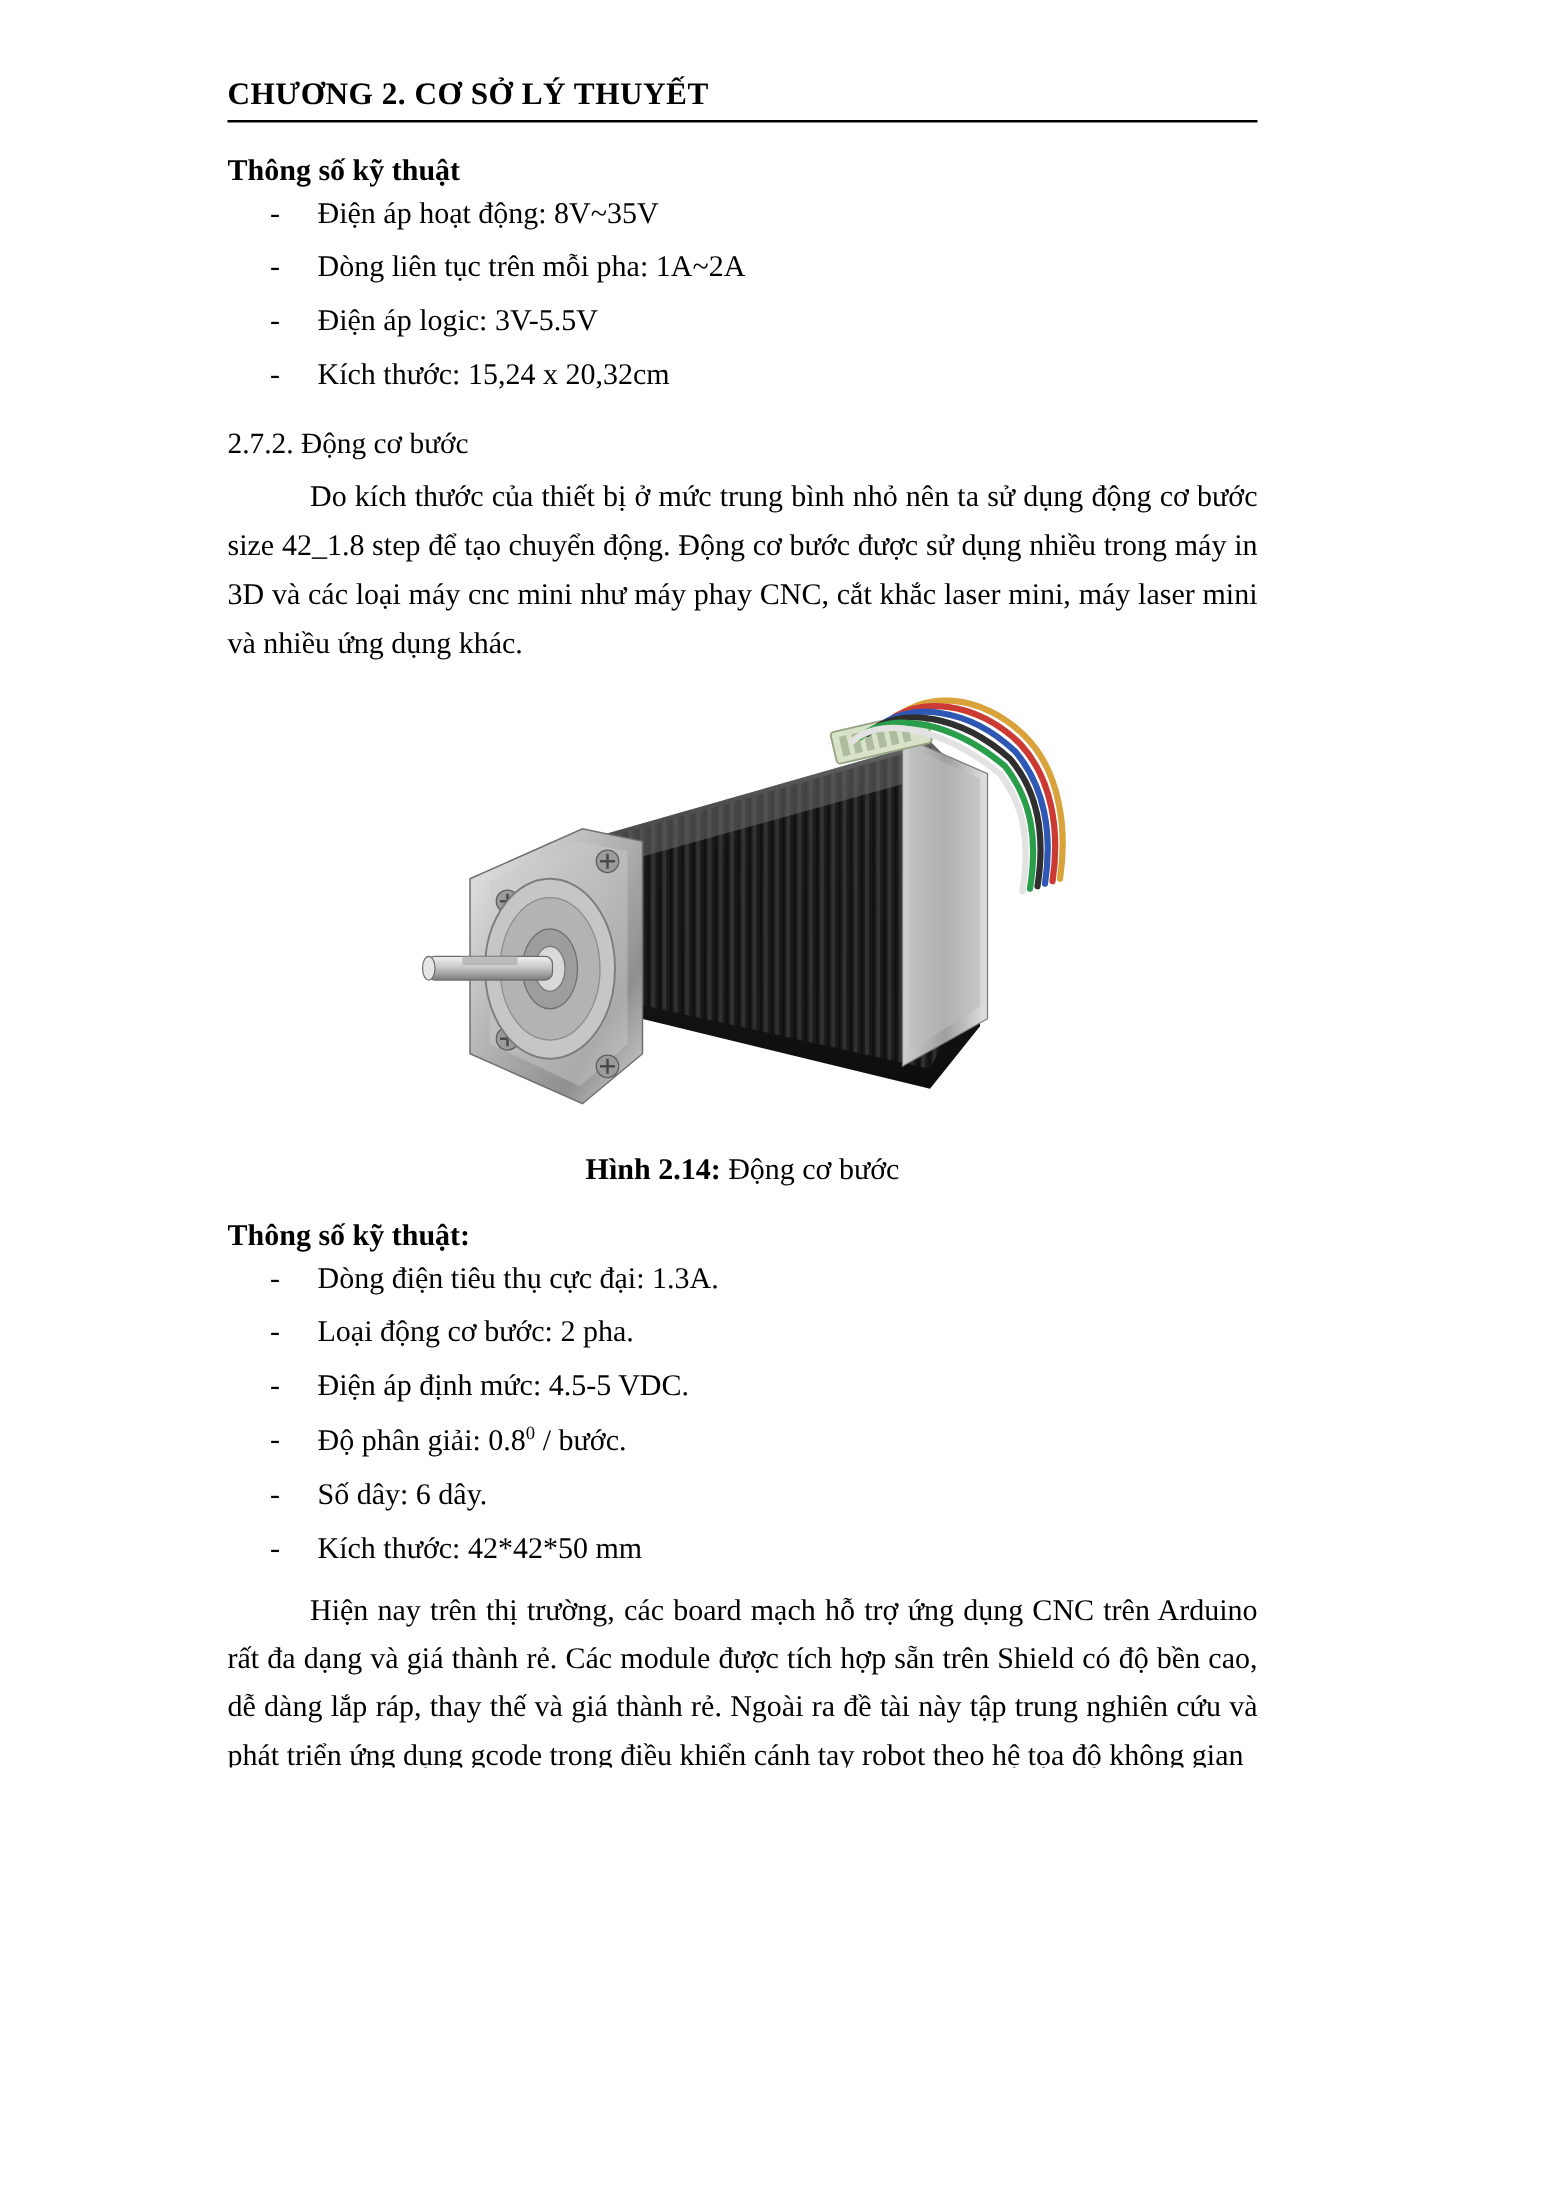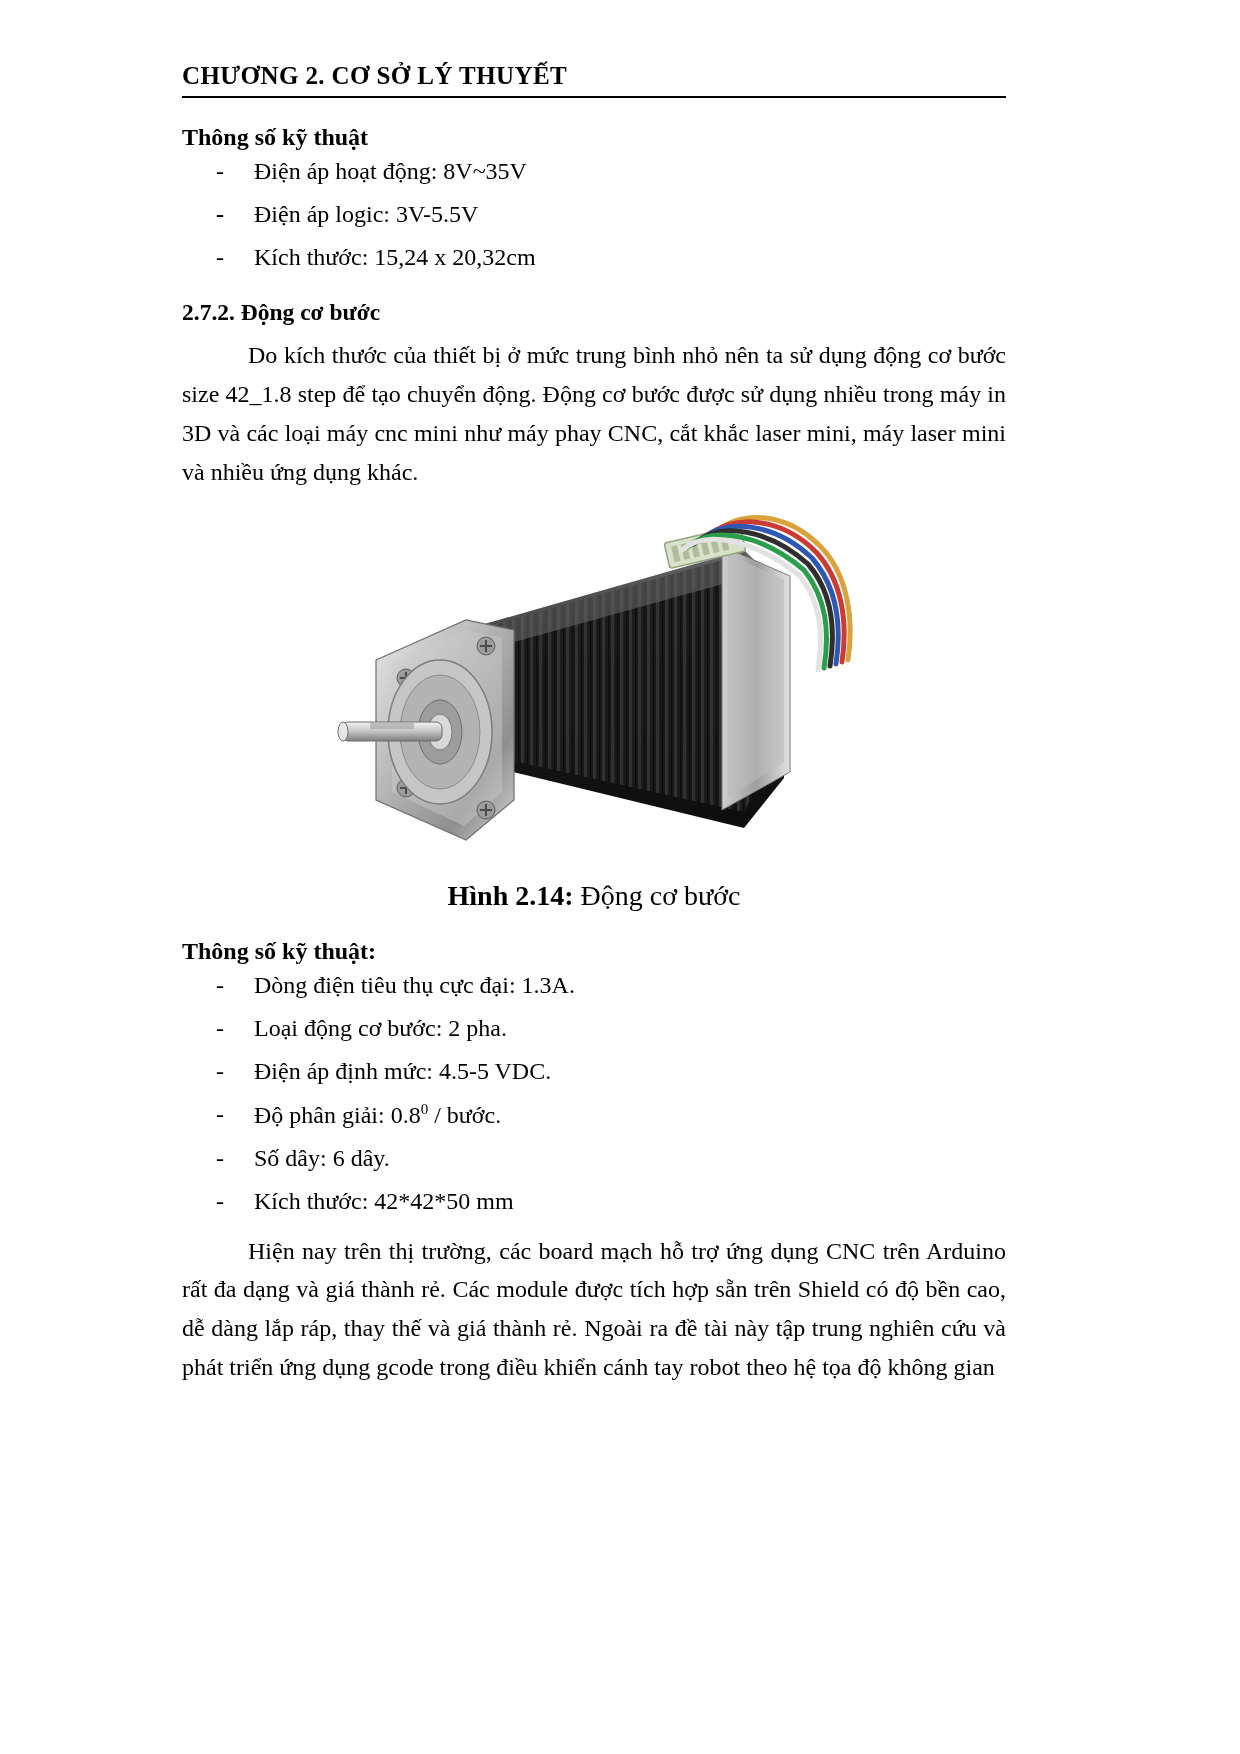--- a/index.html
+++ b/index.html
@@ -36,21 +36,21 @@
   }
 
   
   .h-bold {
     font-weight: bold;
     font-size: 24px;
     margin-top: 26px;
     margin-bottom: 2px;
   }
   .h-sub {
-    font-weight: bold;
+    font-weight: normal;
     font-size: 23.5px;
     margin-top: 30px;
     margin-bottom: 4px;
   }
 
   
   ul.dashlist {
     list-style: none;
     margin: 8px 0 0 0;
     padding: 0;
@@ -84,21 +84,21 @@
     text-align: center;
   }
   .figure-img-wrap {
     display: block;
     margin: 0 auto;
     width: 560px;
     height: 360px;
     position: relative;
   }
   .figcaption {
-    font-size: 28px;
+    font-size: 24px;
     margin-top: 10px;
   }
   .figcaption b { font-weight: bold; }
 
   sup.deg {
     font-size: 15px;
     vertical-align: super;
   }
 
   
@@ -134,20 +134,21 @@
 
     <div class="h-bold">Thông số kỹ thuật</div>
 
     <ul class="dashlist">
       <li>
         <span class="dash">-</span>
         <span>Điện áp hoạt động: 8V~35V</span>
       </li>
       <li>
         <span class="dash">-</span>
+        <span>Dòng liên tục trên mỗi pha: 1A~2A</span>
       </li>
       <li>
         <span class="dash">-</span>
         <span>Điện áp logic: 3V-5.5V</span>
       </li>
       <li>
         <span class="dash">-</span>
         <span>Kích thước: 15,24 x 20,32cm</span>
       </li>
     </ul>

